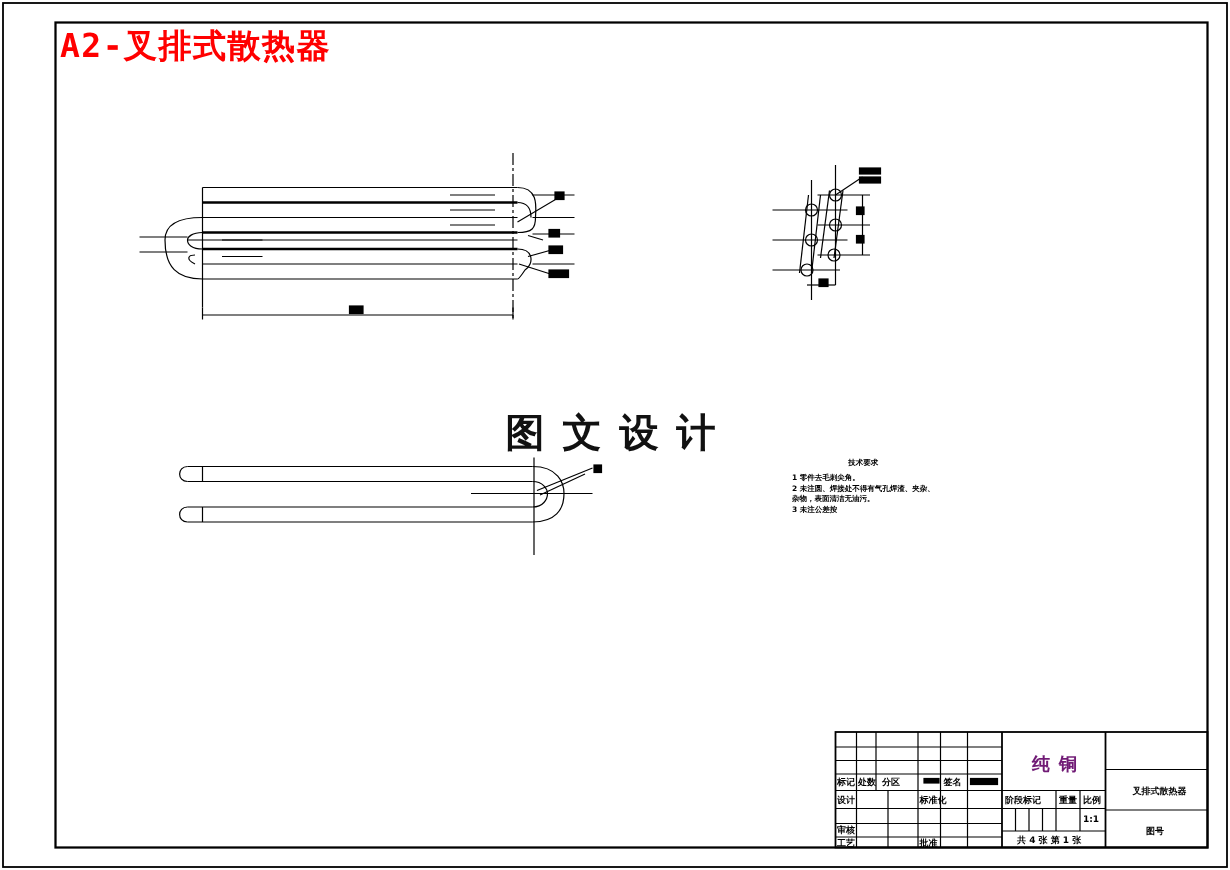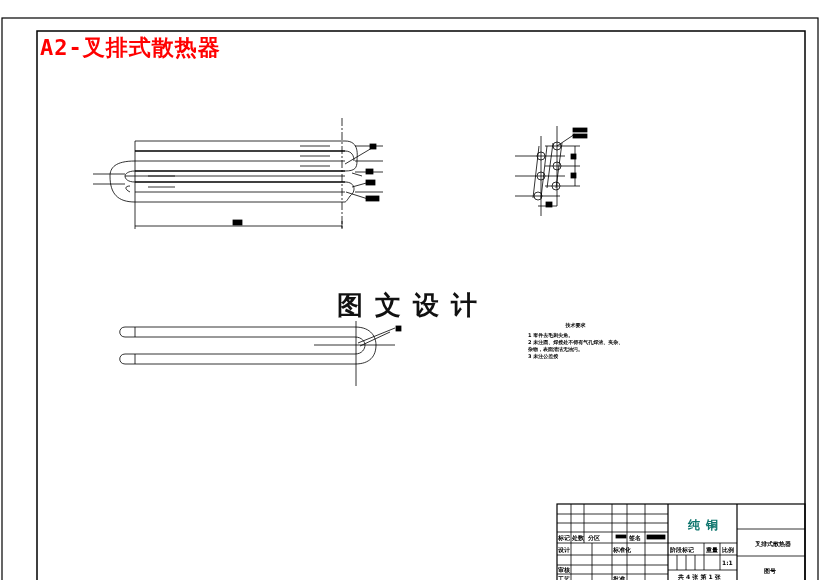--- a/index.html
+++ b/index.html
@@ -1,23 +1,23 @@
 <!DOCTYPE html>
 <html><head>
   <meta charset="utf-8">
   <style>
     html, body { margin: 0; padding: 0; background: #ffffff; }
     body { width: 820px; height: 580px; position: relative; overflow: hidden; font-family: "DejaVu Sans", sans-serif; }
-    .sheet { position: absolute; left: 0; top: 16px; width: 820px; height: 520px; }
+    .sheet { position: absolute; left: 0; top: 0; width: 820px; height: 520px; }
     .title-text { position: absolute; left: 40px; top: 17px; font-family: "DejaVu Sans Mono", monospace; font-weight: bold; font-size: 22px; color: #ff0000; letter-spacing: 1px; line-height: 30px; }
     .watermark { position: absolute; left: 337px; top: 272px; font-family: "DejaVu Serif", serif; font-size: 26px; color: #111; letter-spacing: 12px; line-height: 34px; font-weight: bold; }
     .notes { position: absolute; left: 528px; top: 306px; font-size: 5px; color: #000; font-weight: bold; line-height: 7px; width: 110px; }
     .notes .nt { text-align: center; margin-left: -15px; margin-bottom: 3px; }
     .tb-text { position: absolute; font-size: 6px; font-weight: bold; color: #000; line-height: 8px; white-space: nowrap; }
-    .tb-big { position: absolute; font-size: 12px; font-weight: bold; color: #0f766e; letter-spacing: 6px; white-space: nowrap; }
+    .tb-big { position: absolute; font-size: 12px; font-weight: bold; color: #701a75; letter-spacing: 6px; white-space: nowrap; }
   </style>
 </head>
 <body>
 
 <div class="sheet">
   <svg width="820" height="580" viewBox="0 0 820 580">
 
     <rect x="2" y="2" width="816" height="576" fill="none" stroke="#000" stroke-width="1.2"></rect>
     <rect x="37" y="15" width="768" height="550" fill="none" stroke="#000" stroke-width="1.5"></rect>
 

